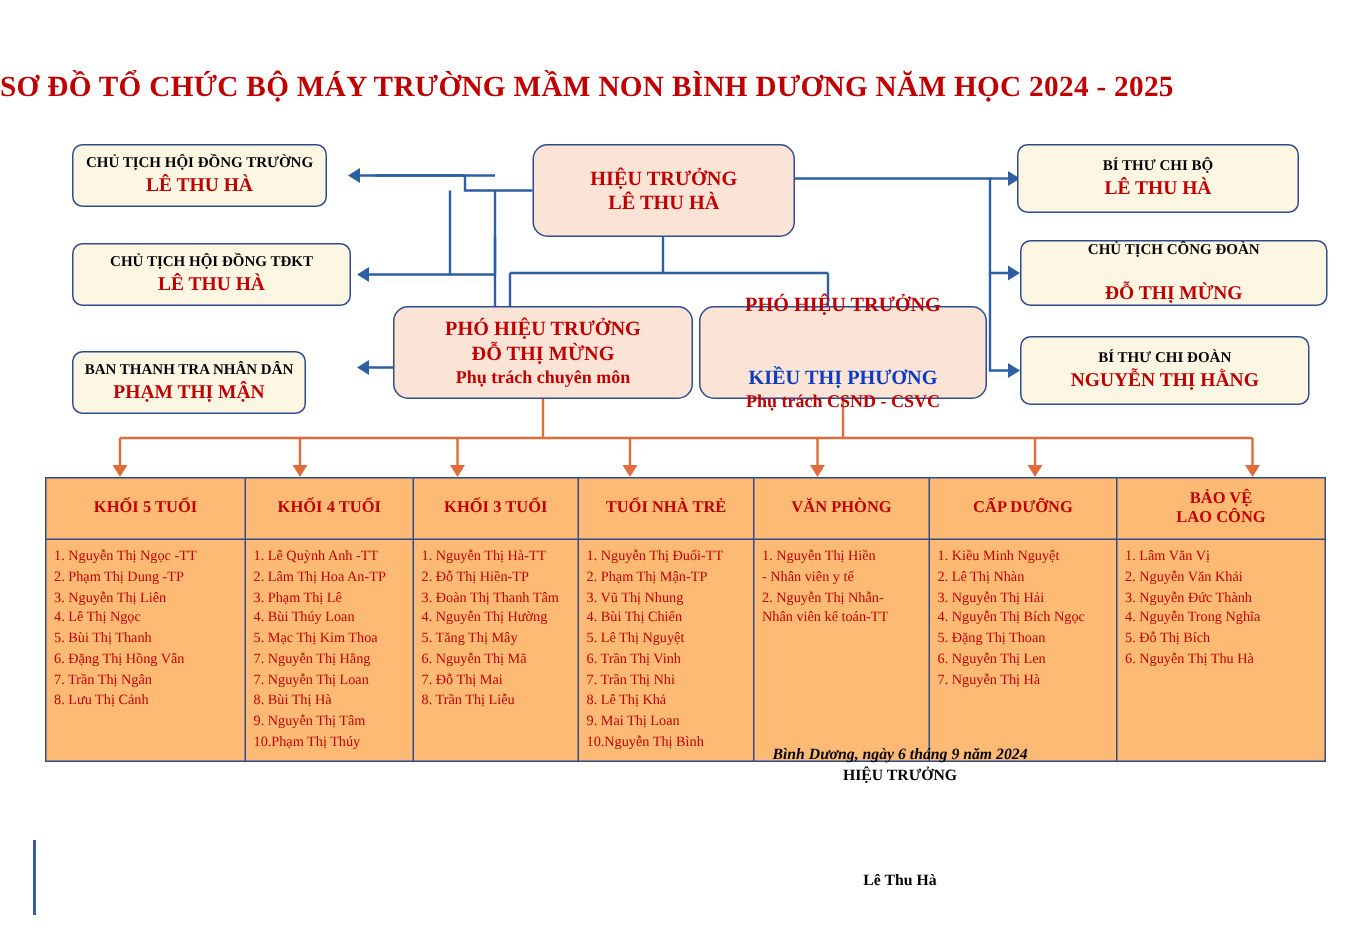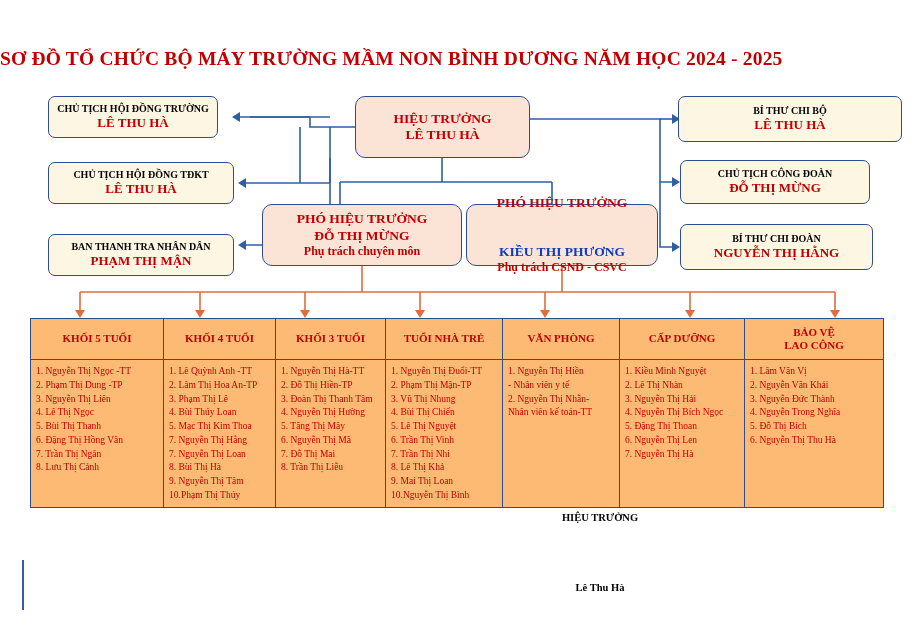--- a/index.html
+++ b/index.html
@@ -86,23 +86,23 @@
     color: #c00000;
     font-size: 12px;
     font-weight: bold;
   }
   .box.big .l2.blue { color: #0b3cc1; margin-top: 32px; }
 
   
   #box-hieutruong { left: 355px; top: 96px; width: 175px; height: 62px; }
   #box-ctht       { left: 48px;  top: 96px;  width: 170px; height: 42px; }
   #box-cthdtdkt   { left: 48px;  top: 162px; width: 186px; height: 42px; }
-  #box-btnd       { left: 48px;  top: 234px; width: 186px; height: 42px; }
-  #box-btcb       { left: 678px; top: 96px;  width: 224px; height: 46px; }
-  #box-ctcd       { left: 680px; top: 160px; width: 190px; height: 44px; }
+  #box-btnd       { left: 48px;  top: 234px; width: 156px; height: 42px; }
+  #box-btcb       { left: 678px; top: 96px;  width: 188px; height: 46px; }
+  #box-ctcd       { left: 680px; top: 160px; width: 205px; height: 44px; justify-content: space-between; }
   #box-btcdoan    { left: 680px; top: 224px; width: 193px; height: 46px; }
   #box-phts1      { left: 262px; top: 204px; width: 200px; height: 62px; }
   #box-phts2      { left: 466px; top: 204px; width: 192px; height: 62px; }
 
   svg.connectors {
     position: absolute;
     left: 0;
     top: 0;
     width: 913px;
     height: 631px;
@@ -420,16 +420,17 @@
               <li>3. Nguyễn Đức Thành</li>
               <li>4. Nguyễn Trong Nghĩa</li>
               <li>5. Đỗ Thị Bích</li>
               <li>6. Nguyễn Thị Thu Hà</li>
             </ol>
           </td>
       </tr>
     </tbody>
   </table>
 
+  <div class="sign" id="sign-date">Bình Dương, ngày 6 tháng 9 năm 2024</div>
   <div class="sign" id="sign-role">HIỆU TRƯỞNG</div>
   <div class="sign" id="sign-name">Lê Thu Hà</div>
 
 </div>
 
 </body></html>

